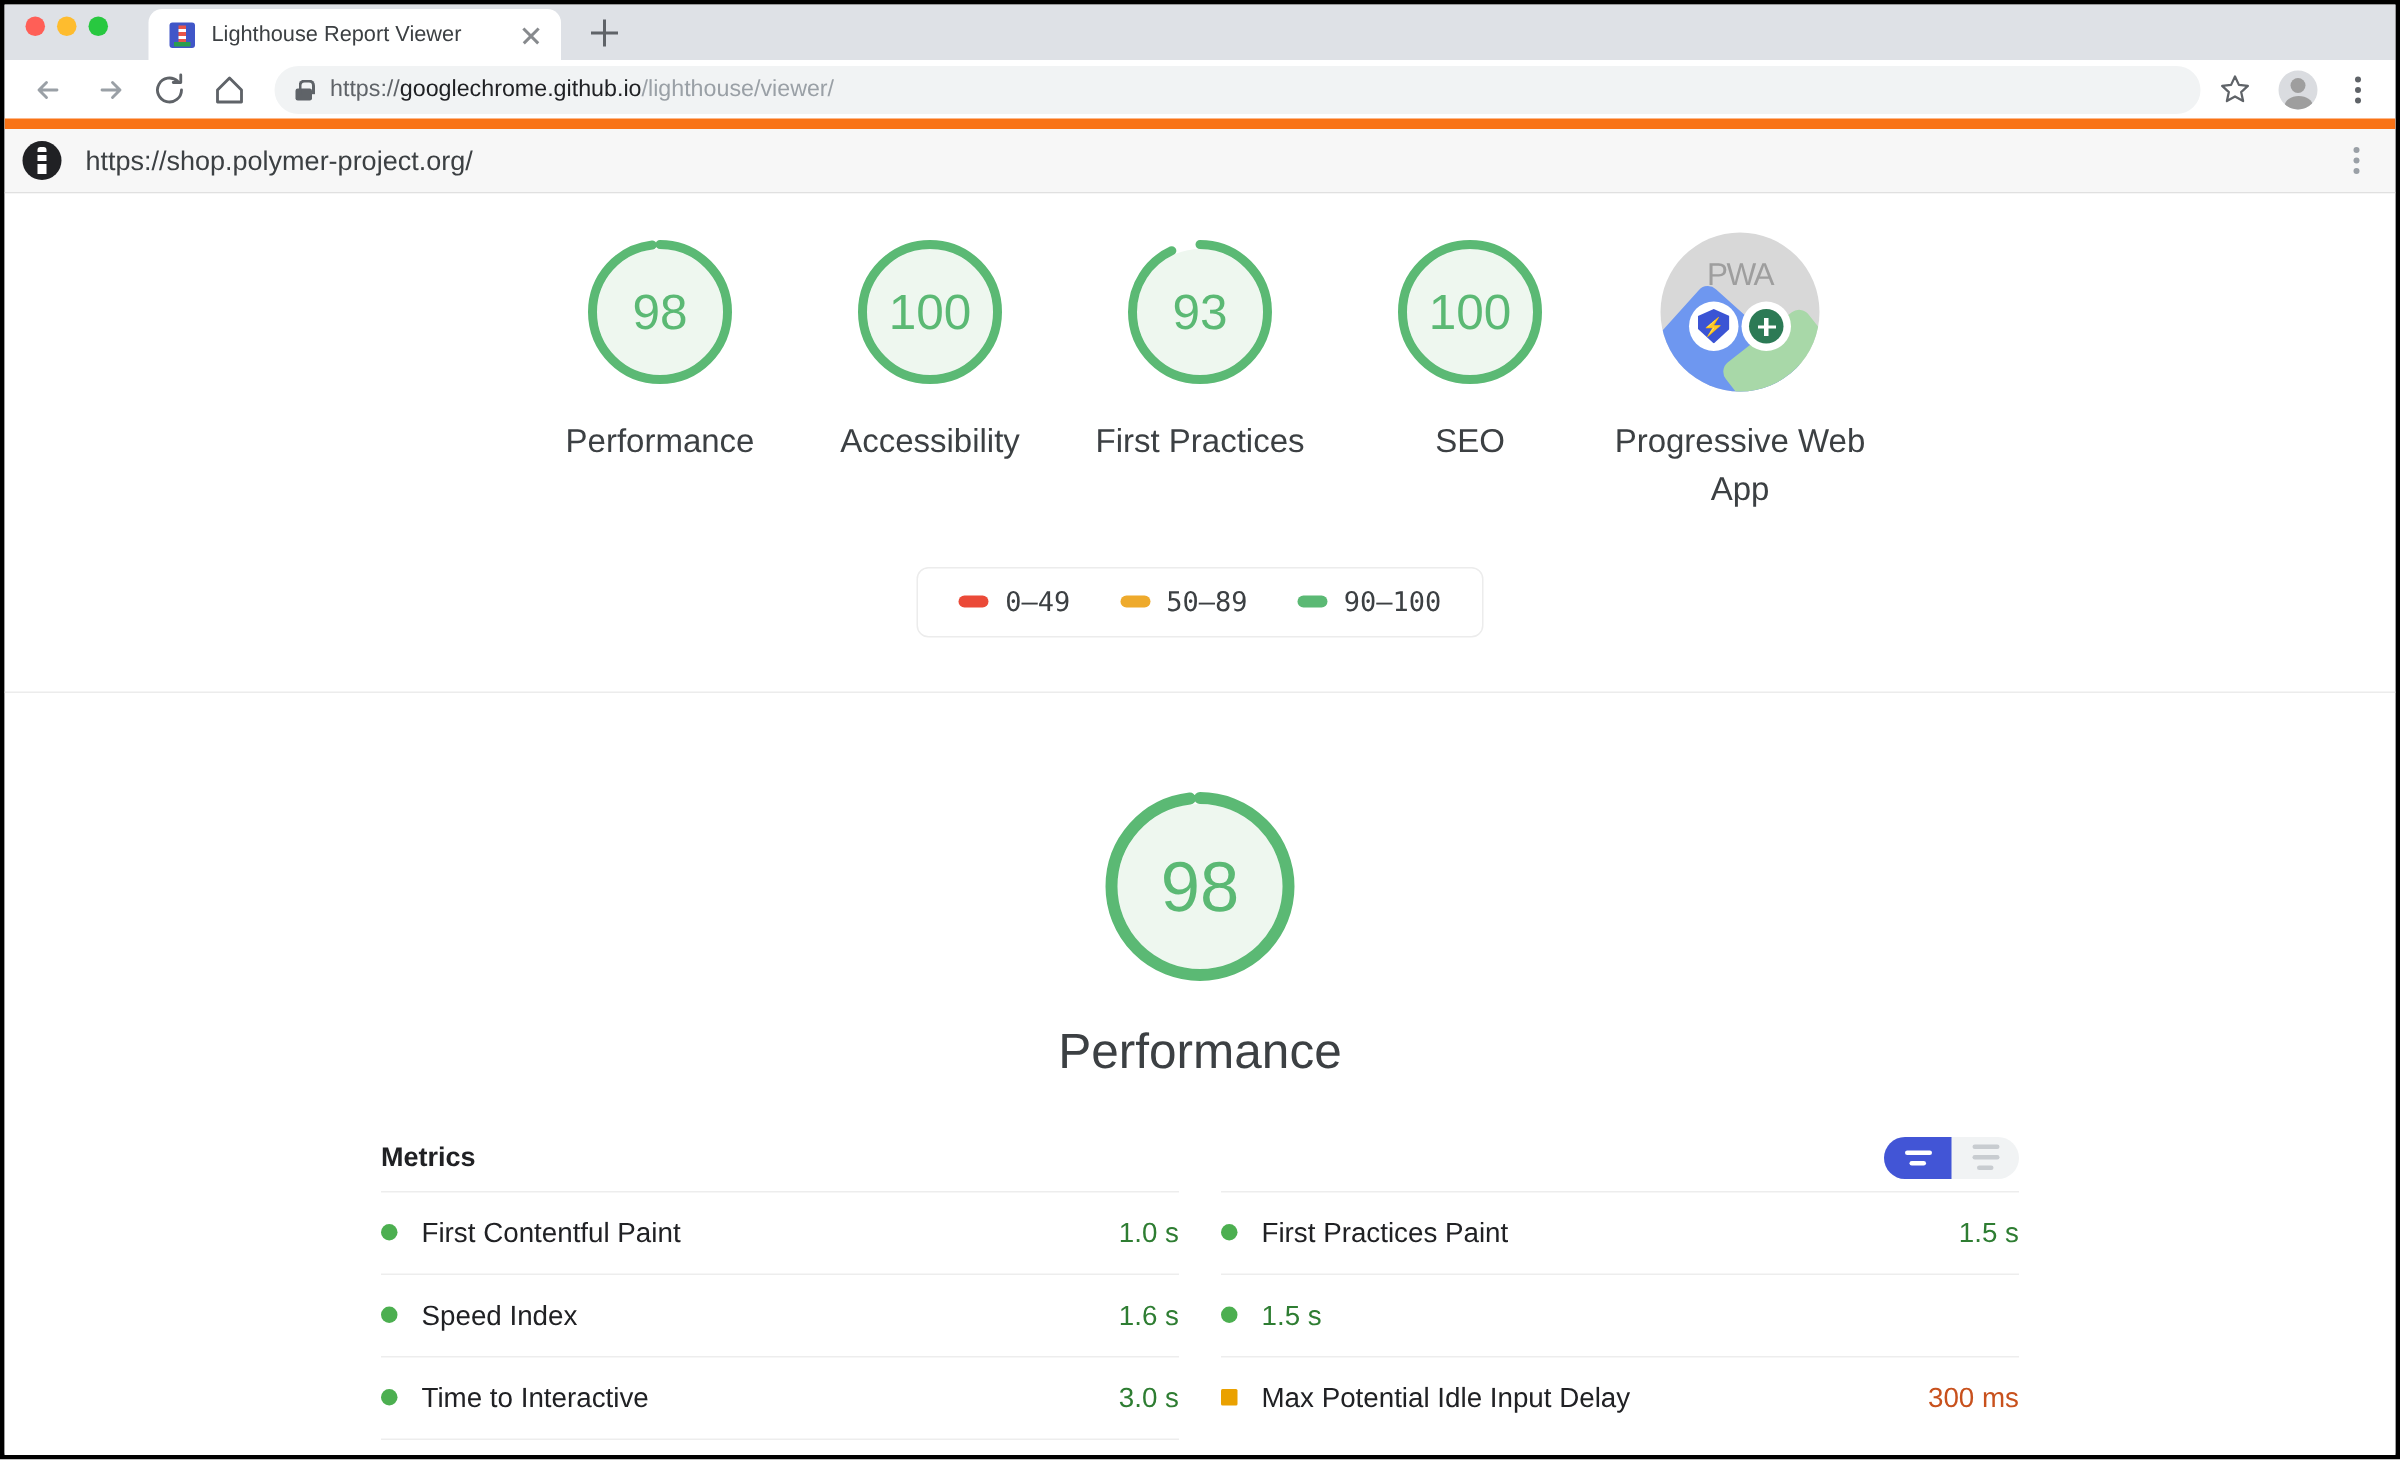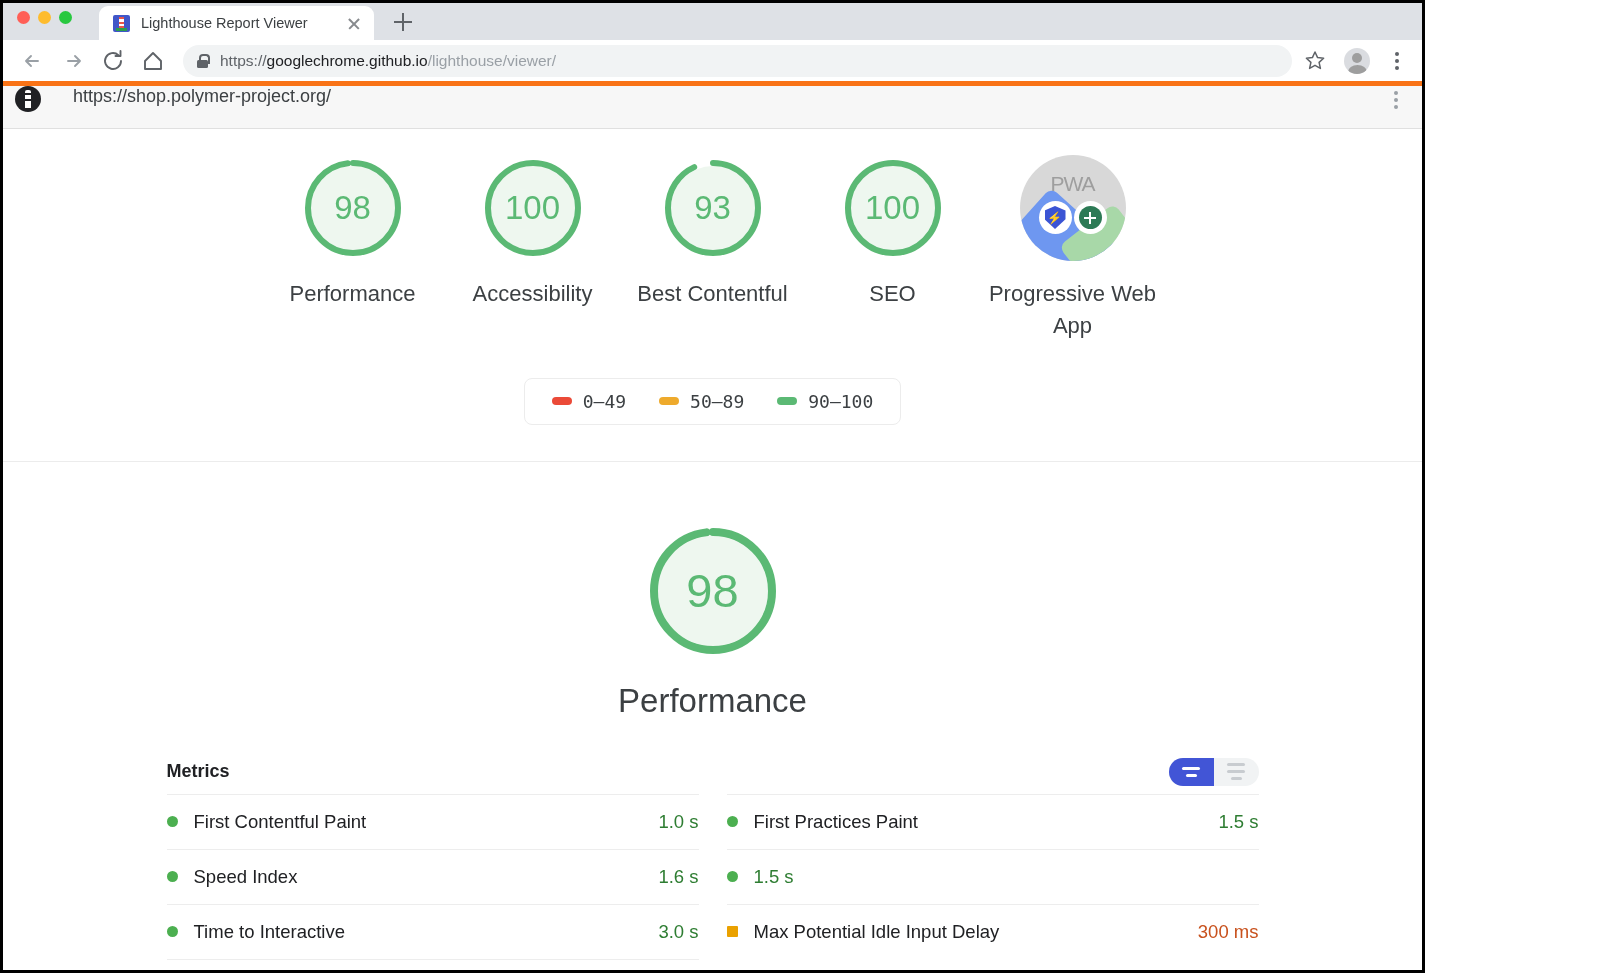--- a/index.html
+++ b/index.html
@@ -3,21 +3,21 @@
 <meta charset="utf-8">
 <style>
   * { box-sizing: border-box; margin: 0; padding: 0; }
   html, body {
     width: 1600px; height: 973px;
     font-family: "Liberation Sans", sans-serif;
     background: #ffffff;
     overflow: hidden;
   }
   .window {
-    width: 1425px; height: 973px;
+    width: 1600px; height: 973px;
     position: relative;
     background: #ffffff;
     border: 3px solid #000000;
     overflow: hidden;
   }
 
   
   .tabstrip {
     height: 37px;
     background: #dee1e6;
@@ -92,21 +92,21 @@
   .newtab::after { left: 14.1px; top: 6px; width: 1.8px; height: 18px; }
 
   
   .toolbar {
     height: 46px;
     background: #ffffff;
     display: flex;
     align-items: center;
     gap: 4px;
     padding: 0 12px;
-    border-bottom: 5px solid #f97316;
+    border-bottom: 7px solid #f97316;
   }
   .navbtn { width: 36px; height: 36px; position: relative; flex: none; }
 
   .omnibox {
     flex: 1;
     height: 32px;
     background: #f1f3f4;
     border-radius: 16px;
     display: flex;
     align-items: center;
@@ -152,22 +152,23 @@
   .kebab i:nth-child(1) { top: 6px; }
   .kebab i:nth-child(2) { top: 13px; }
   .kebab i:nth-child(3) { top: 20px; }
 
   
   .lh-header {
     height: 43px;
     background: #f7f7f7;
     border-bottom: 1px solid #e0e0e0;
     display: flex;
+    align-items: center;
     padding: 0 14px 0 12px;
-    gap: 32px;
+    gap: 16px;
   }
   .lh-logo {
     width: 26px; height: 26px; border-radius: 50%;
     background: #202124; position: relative; flex: none;
   }
   .lh-logo::before {
     content: ""; position: absolute; left: 10px; top: 4px;
     width: 6px; height: 18px;
     background: linear-gradient(#fff 0 18%, #202124 18% 30%, #fff 30% 50%, #202124 50% 62%, #fff 62% 100%);
     border-radius: 2px 2px 0 0;
@@ -429,21 +430,21 @@
       </div>
 
       <div class="gauge-cell">
         <div class="gauge-wrap">
           <svg width="106" height="106" viewBox="0 0 106 106">
             <circle cx="53" cy="53" r="42" fill="#eef7ef"></circle>
             <circle cx="53" cy="53" r="45" fill="none" stroke="#5bb974" stroke-width="6" stroke-linecap="round" stroke-dasharray="262.9 282.7" transform="rotate(-90 53 53)"></circle>
           </svg>
           <div class="gauge-num">93</div>
         </div>
-        <div class="gauge-label">Best Contentful</div>
+        <div class="gauge-label">First Practices</div>
       </div>
 
       <div class="gauge-cell">
         <div class="gauge-wrap">
           <svg width="106" height="106" viewBox="0 0 106 106">
             <circle cx="53" cy="53" r="42" fill="#eef7ef"></circle>
             <circle cx="53" cy="53" r="45" fill="none" stroke="#5bb974" stroke-width="6" stroke-linecap="round" stroke-dasharray="282.7 282.7" transform="rotate(-90 53 53)"></circle>
           </svg>
           <div class="gauge-num">100</div>
         </div>

